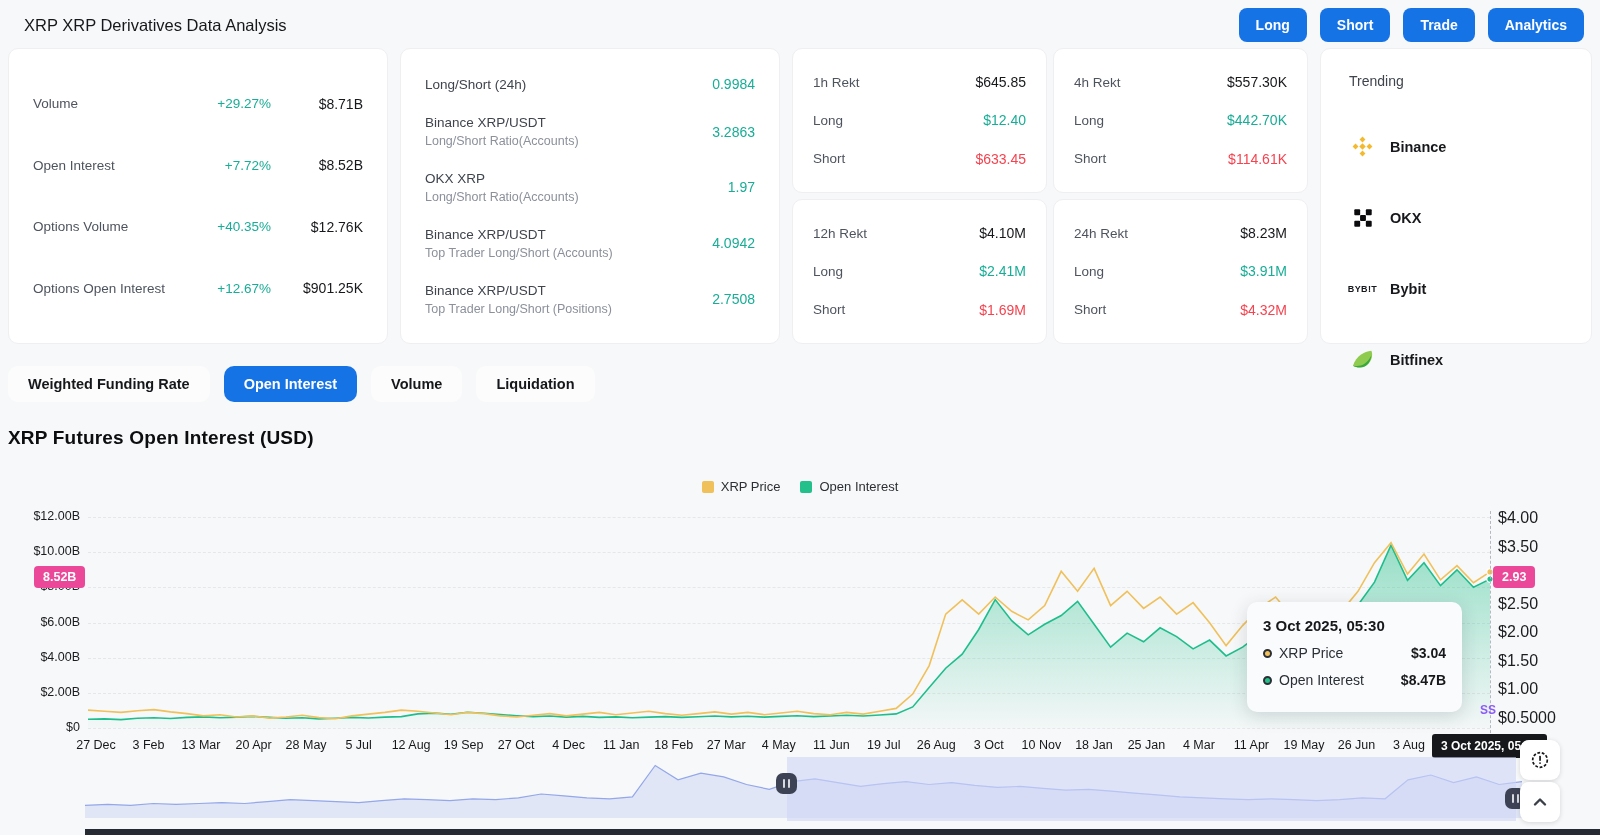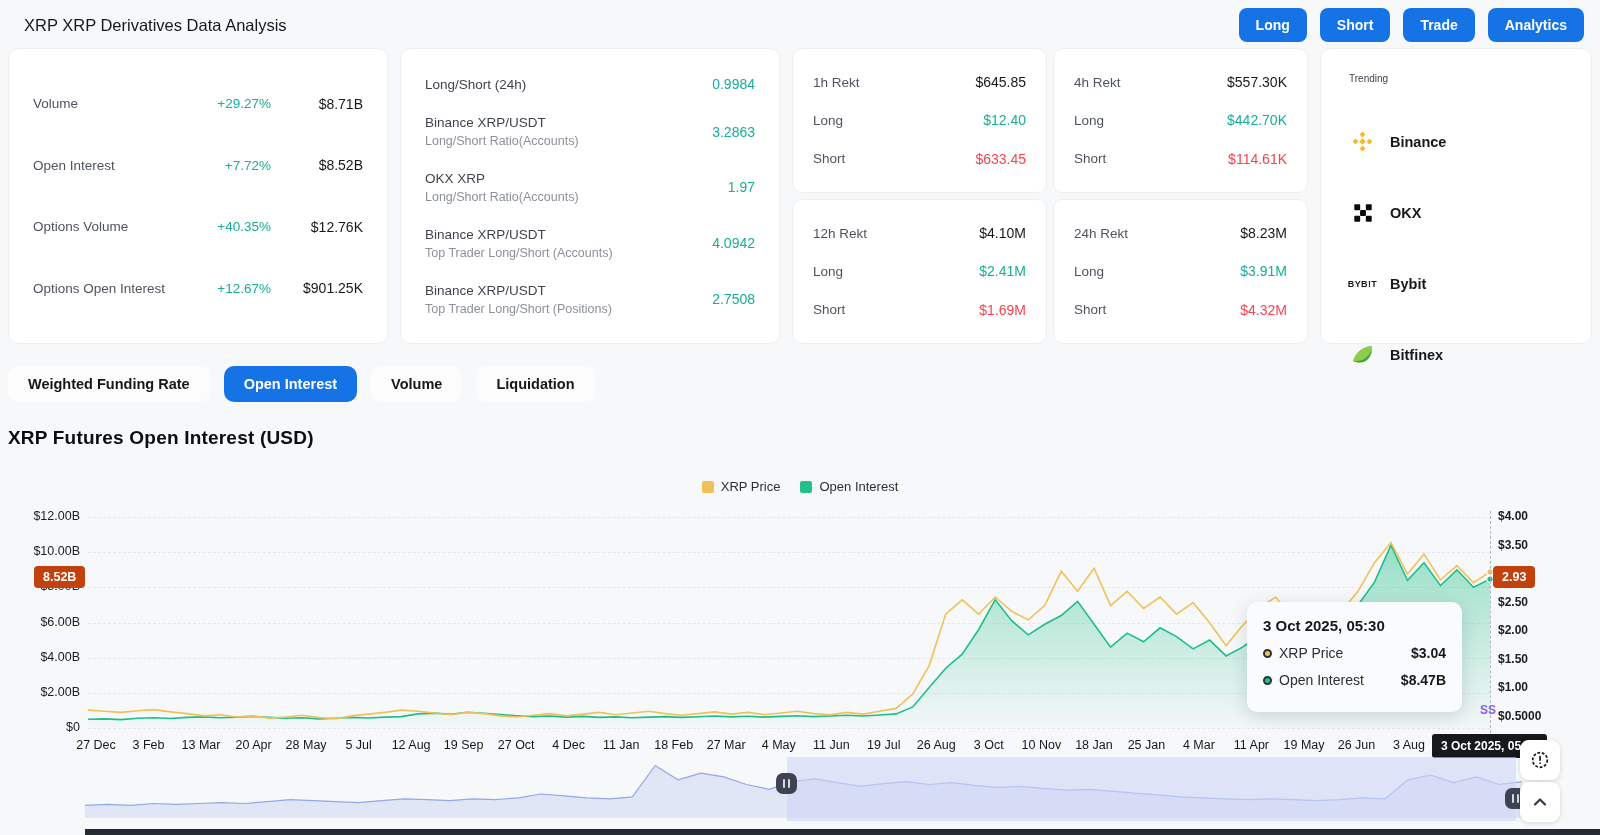--- a/index.html
+++ b/index.html
@@ -34,46 +34,46 @@
   .ratio-sublabel:empty { display:none; }
   .ratio-value { width:80px; text-align:right; font-size:14px; color:#18ad96; }
   .rekt-grid { width:516px; display:grid; grid-template-columns:1fr 1fr; grid-template-rows:1fr 1fr; gap:6px; }
   .rekt-card { padding:14px 20px; display:flex; flex-direction:column; justify-content:space-around; }
   .rekt-row { display:flex; align-items:center; justify-content:space-between; }
   .rekt-label { font-size:13.5px; color:#4e545e; }
   .rekt-total { font-size:14px; font-weight:500; color:#17181b; }
   .val-green { font-size:14px; color:#18ad96; }
   .val-red { font-size:14px; color:#f5434f; }
   .trending-card { flex:1; padding:24px 28px; display:flex; flex-direction:column; justify-content:space-around; }
-  .trending-title { font-size:10px; color:#3f444d; }
+  .trending-title { font-size:14px; color:#3f444d; }
   .trending-item { display:flex; align-items:center; gap:14px; cursor:pointer;margin-top:44px; }
   .trend-icon { width:27px; height:27px; display:flex; align-items:center; justify-content:center; }
   .bybit-text { font-size:9px; font-weight:700; letter-spacing:.4px; color:#15171c; }
   .exchange-name { font-size:14.5px; font-weight:700; color:#17181b; }
   
   .tabs { display:flex; gap:14px; padding:22px 8px 0; }
   .tab {
     background:#fcfcfd; border:none; border-radius:10px; padding:10px 20px;
     font-family:inherit; font-size:14.5px; font-weight:700; color:#15171a; cursor:pointer;
   }
   .tab.active { background:#1673e6; color:#fff; }
   
   .chart-title { position:absolute; left:8px; top:427px; font-size:19px; font-weight:800; color:#0c0d0f; letter-spacing:.2px; }
   .chart-legend { position:absolute; left:0; top:479px; width:1600px; display:flex; justify-content:center; gap:20px; }
   .legend-item { display:flex; align-items:center; gap:7px; }
   .legend-swatch { width:12px; height:12px; border-radius:2px; }
   .legend-label { font-size:13px; color:#2c2f33; }
   #chart-region { position:absolute; left:0; top:505px; width:1600px; height:330px; }
   .grid-h { position:absolute; left:88px; width:1402px; height:0; border-top:1px dashed #e6e7ea; }
   .ax-left { position:absolute; left:0; width:80px; text-align:right; font-size:12.5px; font-weight:500; color:#1a1c1f; }
-  .ax-right { position:absolute; left:1498px; font-size:12px; font-weight:700; color:#1a1c1f; }
+  .ax-right { position:absolute; left:1498px; font-size:16px; font-weight:400; color:#1a1c1f; }
   .ax-x { position:absolute; top:233px; transform:translateX(-50%); font-size:12.5px; font-weight:500; color:#17181b; white-space:nowrap; }
   .crosshair-line { position:absolute; left:1490px; top:6px; height:247px; width:0; border-left:1px dashed #b4b8c0; }
   .axis-badge {
-    position:absolute; background:#c2410c; color:#fff; font-size:12.5px; font-weight:600;
+    position:absolute; background:#ec4899; color:#fff; font-size:12.5px; font-weight:600;
     padding:4px 9px; border-radius:4px;
   }
   .badge-left { left:34px; top:61px; }
   .badge-right { left:1493px; top:61px; }
   .chart-tooltip {
     position:absolute; left:1247px; top:97px; width:215px; height:110px;
     background:#fafbfc; border-radius:10px; box-shadow:0 4px 18px rgba(40,44,60,.16);
     padding:15px 16px;
   }
   .tt-title { font-size:15px; font-weight:600; color:#17181b; }

